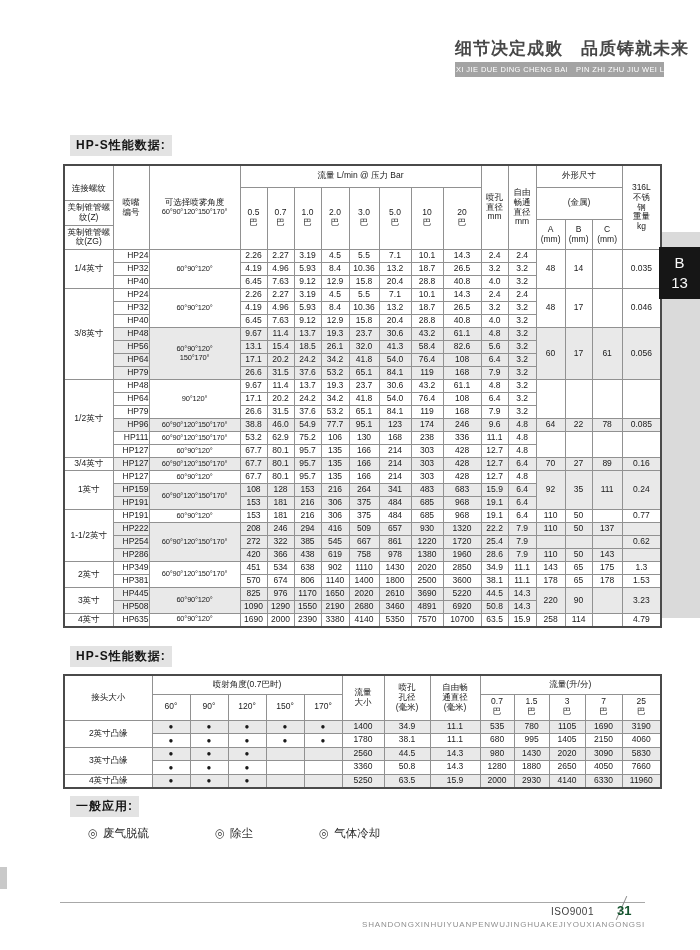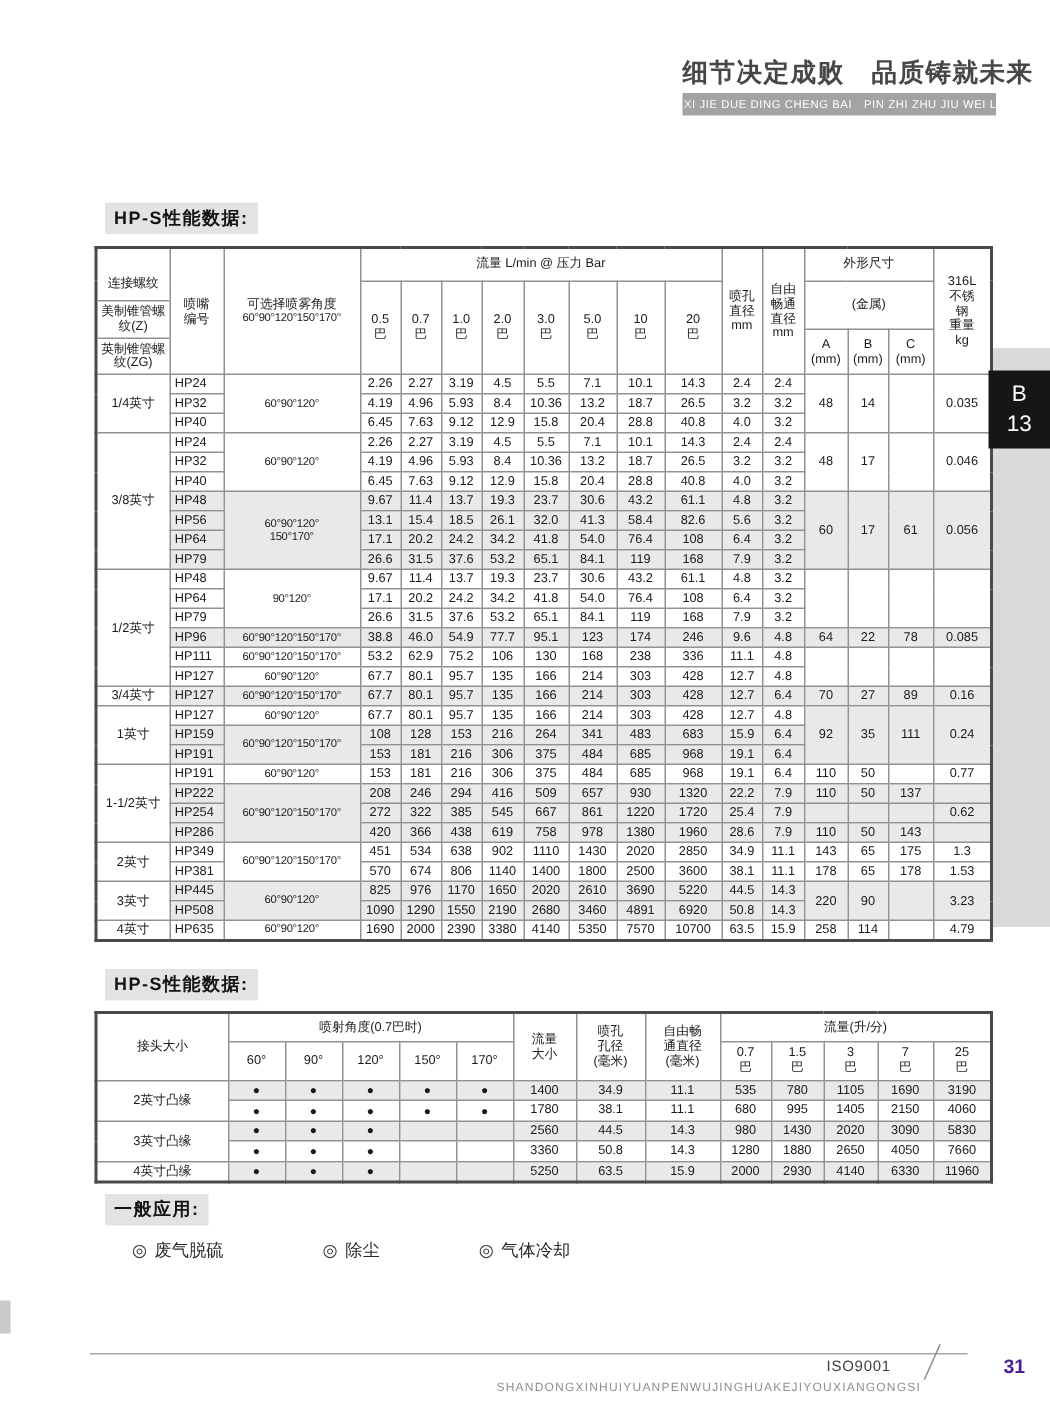--- a/index.html
+++ b/index.html
@@ -22,41 +22,41 @@
   .dt thead{border-bottom:1.5px solid #4a4a4a;}
   .dt thead tr.h1{height:22px;}
   .dt thead tr.h2{height:18px;}
   .dt thead tr.h3{height:30px;}
   #t1 tbody tr{height:13px;}
   #t2 thead tr.h1{height:19px;}
   #t2 thead tr.h2{height:26px;}
   #t2 tbody tr{height:13.5px;}
   .sh{background:#e9e9e9;}
   tr.gs td{border-top-color:#4f4f4f;}
-  td.nz{text-align:left;padding-left:3px;}
+  td.nz{text-align:right;padding-left:3px;}
   td.ang{font-size:7.5px;letter-spacing:-0.2px;}
   .ang-sub{font-size:7.5px;letter-spacing:-0.2px;}
   .thr-w{display:flex;flex-direction:column;height:72px;margin-top:11px;}
   .thr-l{flex:1;display:flex;align-items:center;justify-content:center;padding:1px 2px;}
   .thr-sep{border-bottom:1px solid #919191;}
   td.dot{font-size:8px;}
   
   .side-strip{position:absolute;left:662px;top:232px;width:38px;height:386px;background:#dadada;}
   .side-tab{position:absolute;left:659px;top:247px;width:41px;height:52px;background:#161616;color:#fafafa;
             display:flex;flex-direction:column;align-items:center;justify-content:center;font-size:15px;line-height:1.35;}
   
   .apps{position:absolute;left:88px;top:826px;font-size:11.5px;color:#2a2a2a;}
   .app-item{margin-right:66px;}
   .app-bullet{margin-right:5px;color:#3a3a3a;}
   
   .foot-line{position:absolute;left:60px;top:902px;width:585px;height:1px;background:#a8a8a8;}
   .foot-cert{position:absolute;left:551px;top:906px;font-size:10px;color:#3f3f3f;letter-spacing:0.5px;}
   .foot-diag{position:absolute;left:621px;top:895px;width:1px;height:26px;background:#8a8a8a;transform:rotate(24deg);}
-  .foot-page{position:absolute;left:669px;top:903px;font-size:13px;font-weight:bold;color:#4c1d95;}
-  .foot-company{position:absolute;left:300px;top:920px;width:345px;text-align:center;font-size:8px;color:#8f8f8f;letter-spacing:0.8px;}
+  .foot-page{position:absolute;left:617px;top:903px;font-size:13px;font-weight:bold;color:#14532d;}
+  .foot-company{position:absolute;left:300px;top:920px;width:345px;text-align:right;font-size:8px;color:#8f8f8f;letter-spacing:0.8px;}
   .left-tab{position:absolute;left:0;top:867px;width:7px;height:22px;background:#c9c9c9;}
 </style>
 </head>
 <body>
 
 <div class="page">
 
   <div class="slogan">细节决定成败　品质铸就未来</div>
   <div class="pinyin-band">
     <div class="pinyin">XI JIE DUE DING CHENG BAI　PIN ZHI ZHU JIU WEI LAI</div>

